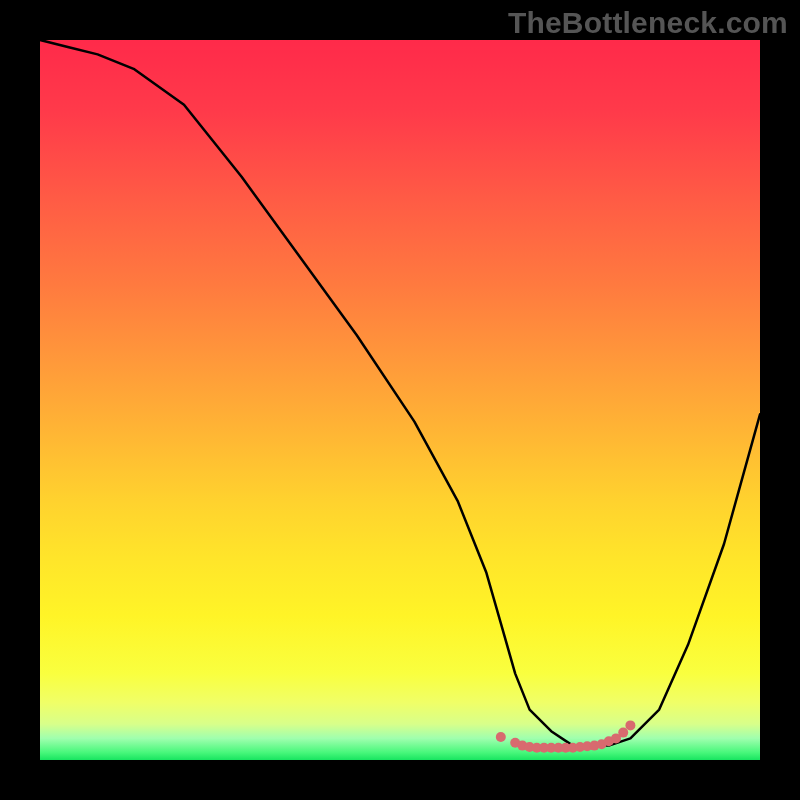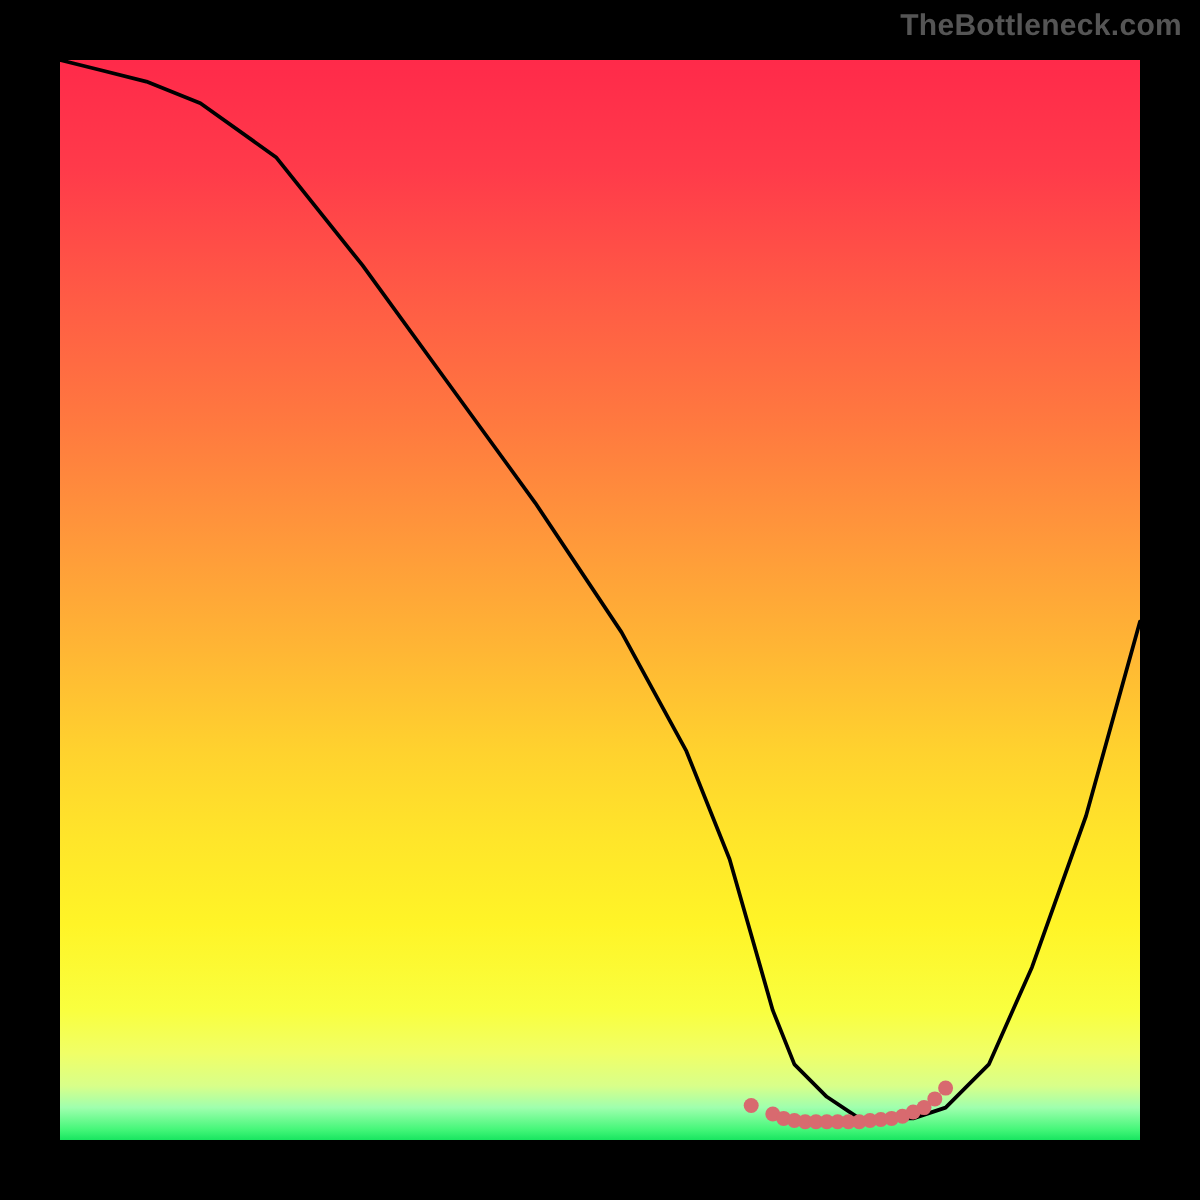--- a/index.html
+++ b/index.html
@@ -15,21 +15,21 @@
     position: relative;
     width: 800px;
     height: 800px;
     background: #000;
   }
   .attribution {
     position: absolute;
     top: 6px;
     right: 12px;
     color: #555;
-    font-size: 20px;
+    font-size: 30px;
     font-weight: 600;
     letter-spacing: 0.2px;
   }
   .plot {
     position: absolute;
     left: 40px;
     top: 40px;
     width: 720px;
     height: 720px;
     background: linear-gradient(

